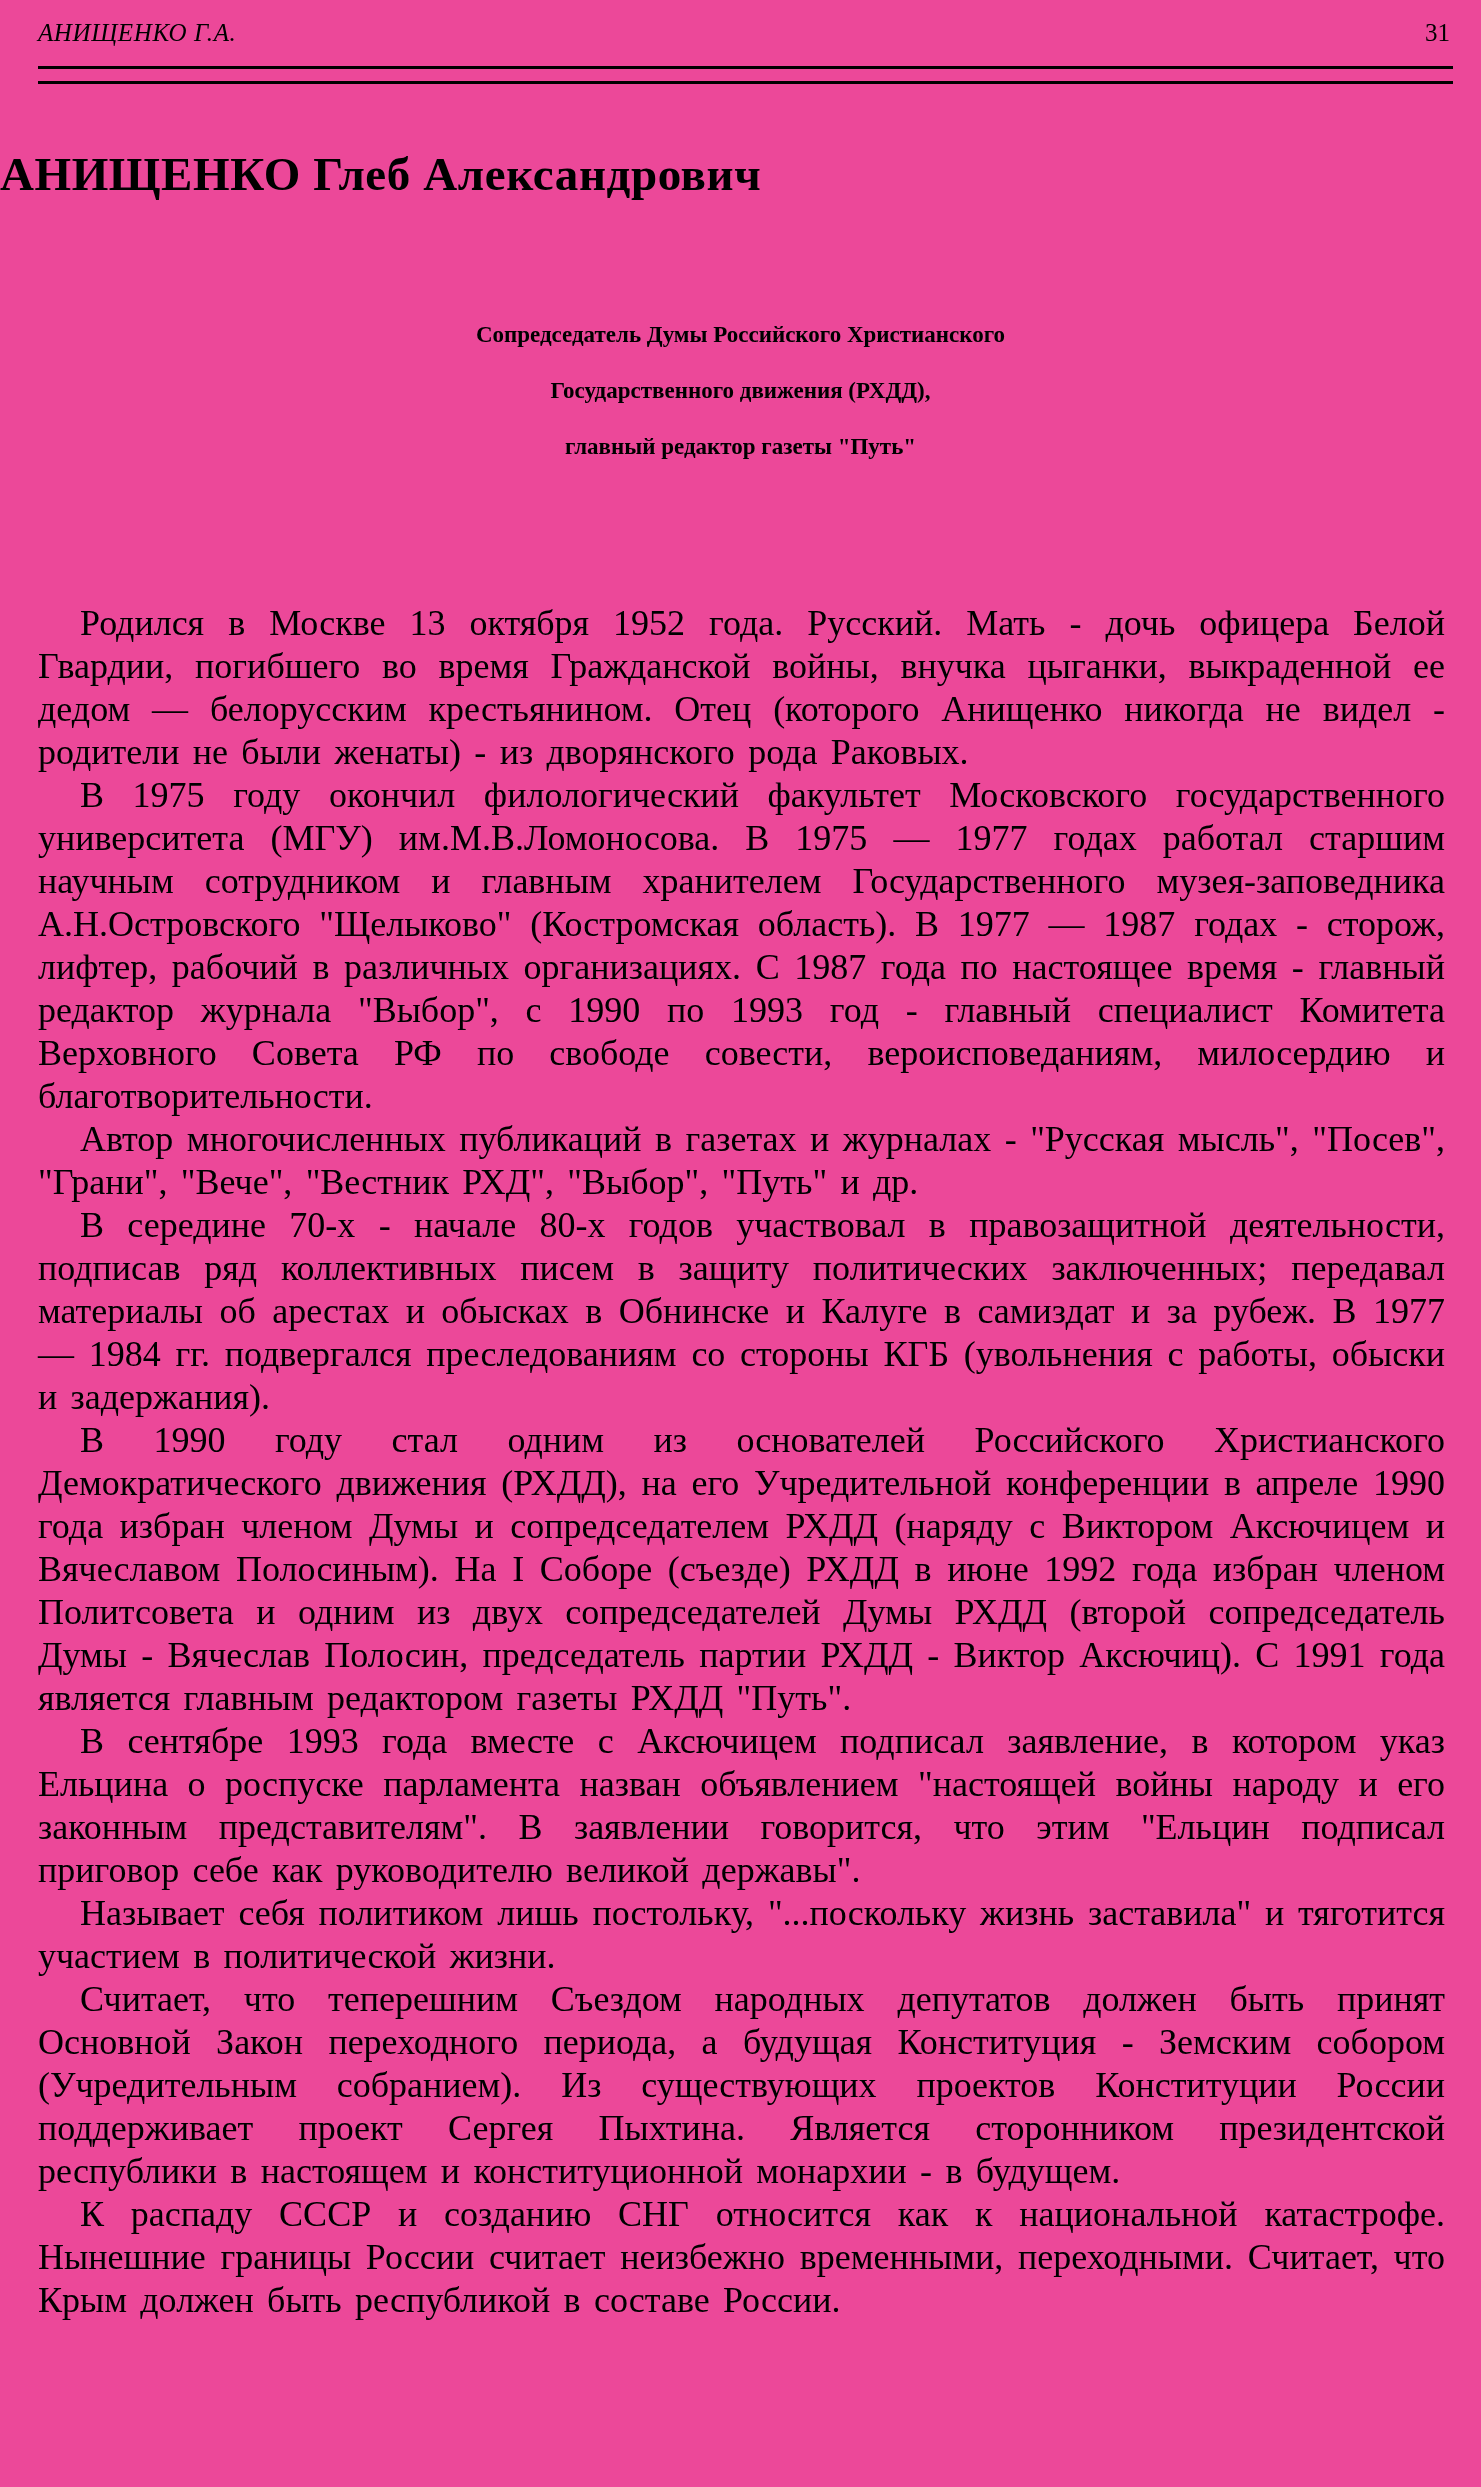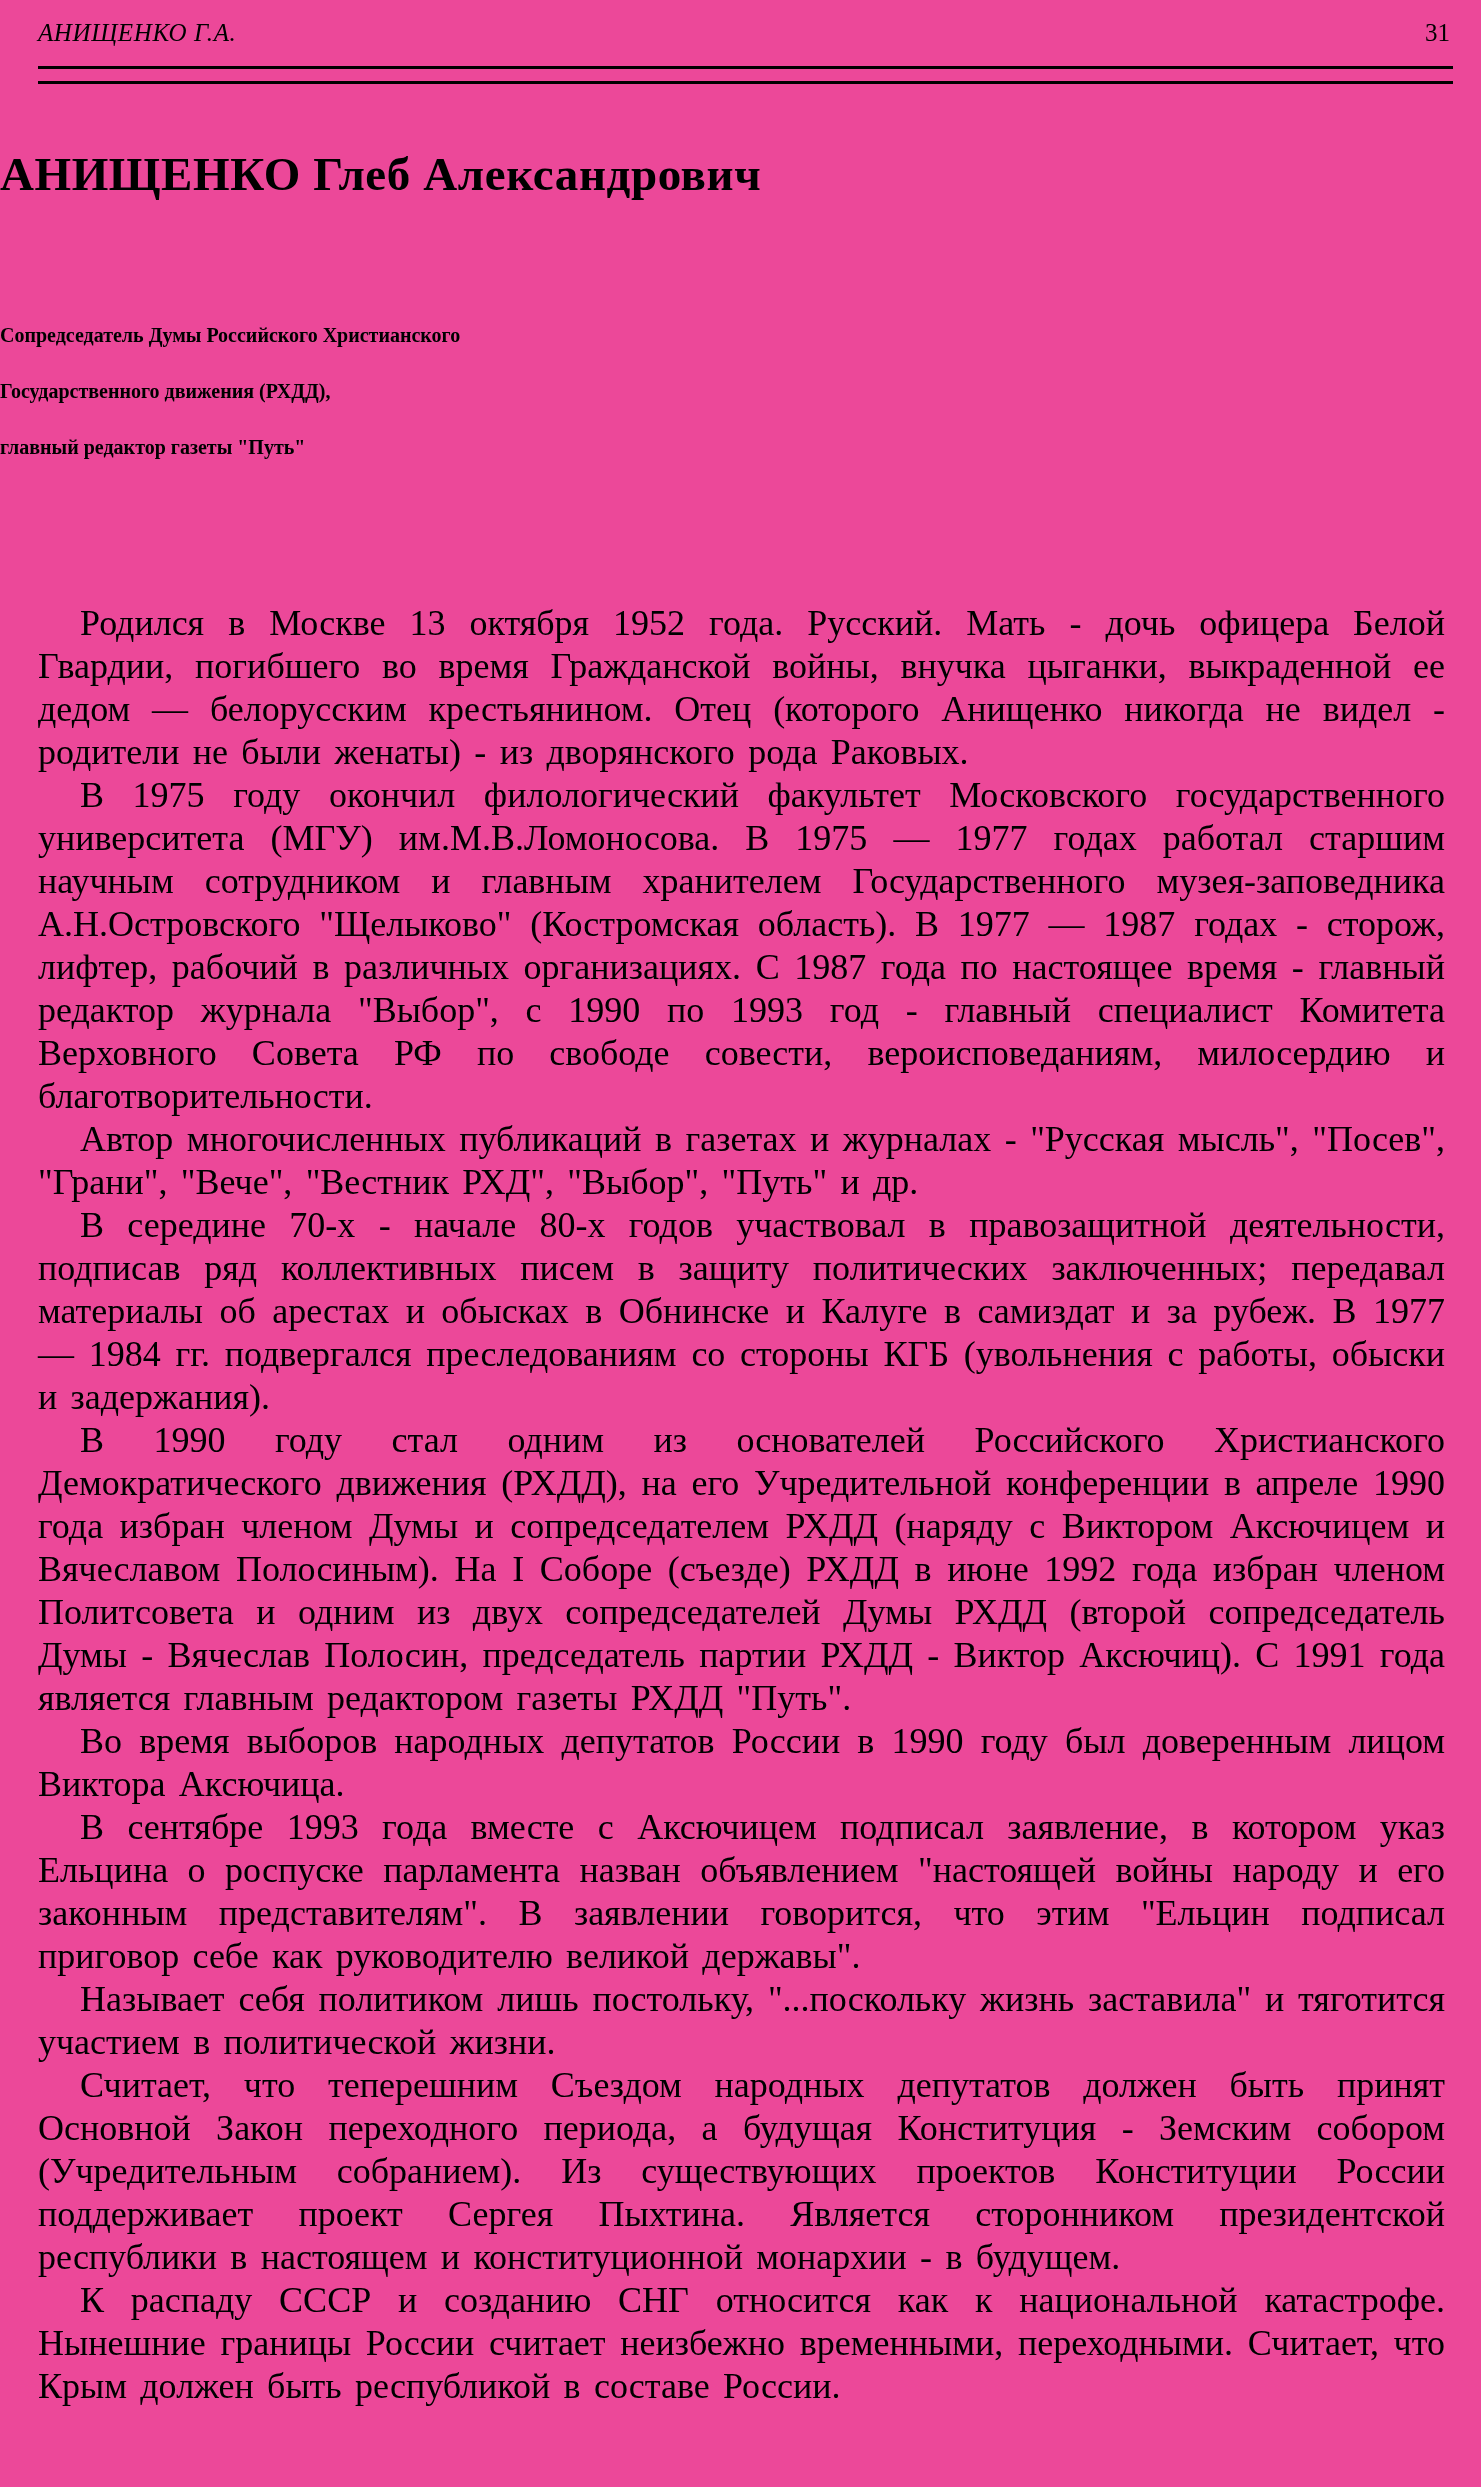--- a/index.html
+++ b/index.html
@@ -54,21 +54,22 @@
     font-size: 47px;
     font-weight: bold;
     letter-spacing: 0.6px;
   }
   
   .subtitle {
     position: absolute;
     top: 307px;
     left: 0;
     width: 100%;
-    font-size: 20px;
+    text-align: center;
+    font-size: 23px;
     font-weight: bold;
     line-height: 56px;
   }
   
   .bodytext {
     position: absolute;
     top: 602px;
     left: 38px;
     right: 36px;
     font-size: 36px;
@@ -101,21 +102,20 @@
     <div class="subtitle-line">Государственного движения (РХДД),</div>
     <div class="subtitle-line">главный редактор газеты "Путь"</div>
   </div>
 
   <div class="bodytext">
     <p>Родился в Москве 13 октября 1952 года. Русский. Мать - дочь офицера Белой Гвардии, погибшего во время Гражданской войны, внучка цыганки, выкраденной ее дедом — белорусским крестьянином. Отец (которого Анищенко никогда не видел - родители не были женаты) - из дворянского рода Раковых.</p>
     <p>В 1975 году окончил филологический факультет Московского государственного университета (МГУ) им.М.В.Ломоносова. В 1975 — 1977 годах работал старшим научным сотрудником и главным хранителем Государственного музея-заповедника А.Н.Островского "Щелыково" (Костромская область). В 1977 — 1987 годах - сторож, лифтер, рабочий в различных организациях. С 1987 года по настоящее время - главный редактор журнала "Выбор", с 1990 по 1993 год - главный специалист Комитета Верховного Совета РФ по свободе совести, вероисповеданиям, милосердию и благотворительности.</p>
     <p>Автор многочисленных публикаций в газетах и журналах - "Русская мысль", "Посев", "Грани", "Вече", "Вестник РХД", "Выбор", "Путь" и др.</p>
     <p>В середине 70-х - начале 80-х годов участвовал в правозащитной деятельности, подписав ряд коллективных писем в защиту политических заключенных; передавал материалы об арестах и обысках в Обнинске и Калуге в самиздат и за рубеж. В 1977 — 1984 гг. подвергался преследованиям со стороны КГБ (увольнения с работы, обыски и задержания).</p>
     <p>В 1990 году стал одним из основателей Российского Христианского Демократического движения (РХДД), на его Учредительной конференции в апреле 1990 года избран членом Думы и сопредседателем РХДД (наряду с Виктором Аксючицем и Вячеславом Полосиным). На I Соборе (съезде) РХДД в июне 1992 года избран членом Политсовета и одним из двух сопредседателей Думы РХДД (второй сопредседатель Думы - Вячеслав Полосин, председатель партии РХДД - Виктор Аксючиц). С 1991 года является главным редактором газеты РХДД "Путь".</p>
-    <p>Во время выборов народных депутатов России в 1990 году был доверенным лицом Виктора Аксючица.</p>
     <p>В сентябре 1993 года вместе с Аксючицем подписал заявление, в котором указ Ельцина о роспуске парламента назван объявлением "настоящей войны народу и его законным представителям". В заявлении говорится, что этим "Ельцин подписал приговор себе как руководителю великой державы".</p>
     <p>Называет себя политиком лишь постольку, "...поскольку жизнь заставила" и тяготится участием в политической жизни.</p>
     <p>Считает, что теперешним Съездом народных депутатов должен быть принят Основной Закон переходного периода, а будущая Конституция - Земским собором (Учредительным собранием). Из существующих проектов Конституции России поддерживает проект Сергея Пыхтина. Является сторонником президентской республики в настоящем и конституционной монархии - в будущем.</p>
     <p>К распаду СССР и созданию СНГ относится как к национальной катастрофе. Нынешние границы России считает неизбежно временными, переходными. Считает, что Крым должен быть республикой в составе России.</p>
   </div>
 
 </div>
 
 
 </body></html>

